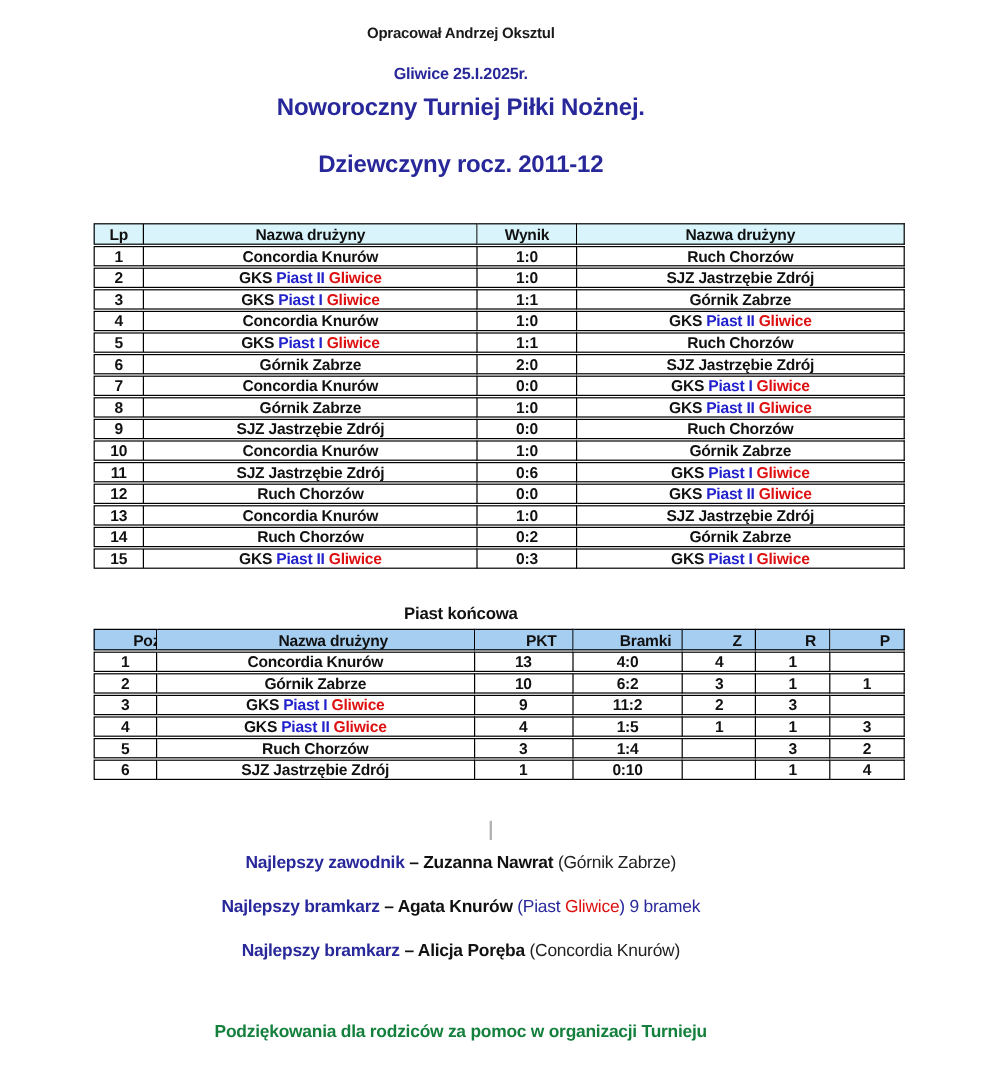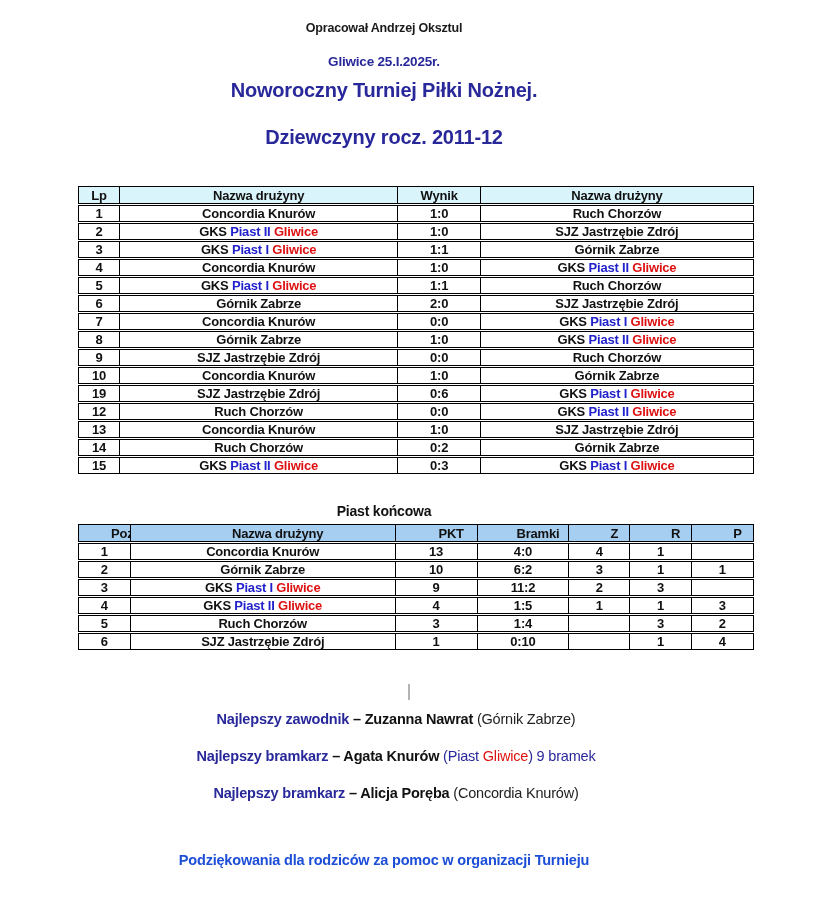--- a/index.html
+++ b/index.html
@@ -28,28 +28,28 @@
   .final{top:523px;}
   .final th{background:var(--t2-head);padding-left:32px;}
   .tbl-title{top:503px;font-size:14px;font-weight:700;color:#111;}
   .sp{
     text-decoration:underline;text-decoration-style:wavy;
     text-decoration-color:#cc0000;text-decoration-thickness:1px;text-underline-offset:3px;
   }
   .c-blue{color:var(--team-blue);}
   .c-red{color:var(--team-red);}
   .cursor-mark{position:absolute;left:408px;top:684px;width:2px;height:16px;background:var(--cursor-gray);}
-  .awards{position:absolute;top:711px;left:12px;width:100%;text-align:center;}
+  .awards{position:absolute;top:711px;left:0;width:100%;text-align:center;}
   .award-line{height:18px;margin-bottom:19px;font-size:14.5px;white-space:nowrap;}
   .s-navy-bold{color:var(--navy);font-weight:700;}
   .s-black-bold{color:#111;font-weight:700;}
   .s-black{color:#222;font-weight:400;}
   .s-navy{color:var(--navy);font-weight:400;text-align:center;}
   .s-red{color:var(--team-red);font-weight:400;}
-  .thanks{top:852px;font-size:14.5px;font-weight:700;color:#1d4ed8;text-align:center;}
+  .thanks{top:852px;font-size:14.5px;font-weight:700;color:#15803d;text-align:center;}
 </style>
 </head>
 <body>
 
 <div class="page" style="--navy: #28289A; --team-blue: #2222CC; --team-red: #DD1111; --t1-head: #D9F5FB; --t2-head: #A6CEF0; --cursor-gray: #B3B3B3;">
 
   <div class="centerline author">Opracował Andrzej Oksztul</div>
   <div class="centerline date">Gliwice 25.I.2025r.</div>
   <div class="centerline title1">Noworoczny Turniej Piłki Nożnej.</div>
   <div class="centerline title2">Dziewczyny rocz. 2011-12</div>
@@ -124,21 +124,21 @@
           <td>0:0</td>
           <td><span>Ruch Chorzów</span></td>
         </tr>
         <tr>
           <td>10</td>
           <td><span>Concordia Knurów</span></td>
           <td>1:0</td>
           <td><span>Górnik Zabrze</span></td>
         </tr>
         <tr>
-          <td>19</td>
+          <td>11</td>
           <td><span>SJZ Jastrzębie Zdrój</span></td>
           <td>0:6</td>
           <td><span>GKS </span><span class="c-blue">Piast I </span><span class="c-red">Gliwice</span></td>
         </tr>
         <tr>
           <td>12</td>
           <td><span>Ruch Chorzów</span></td>
           <td>0:0</td>
           <td><span>GKS </span><span class="c-blue">Piast II </span><span class="c-red">Gliwice</span></td>
         </tr>

